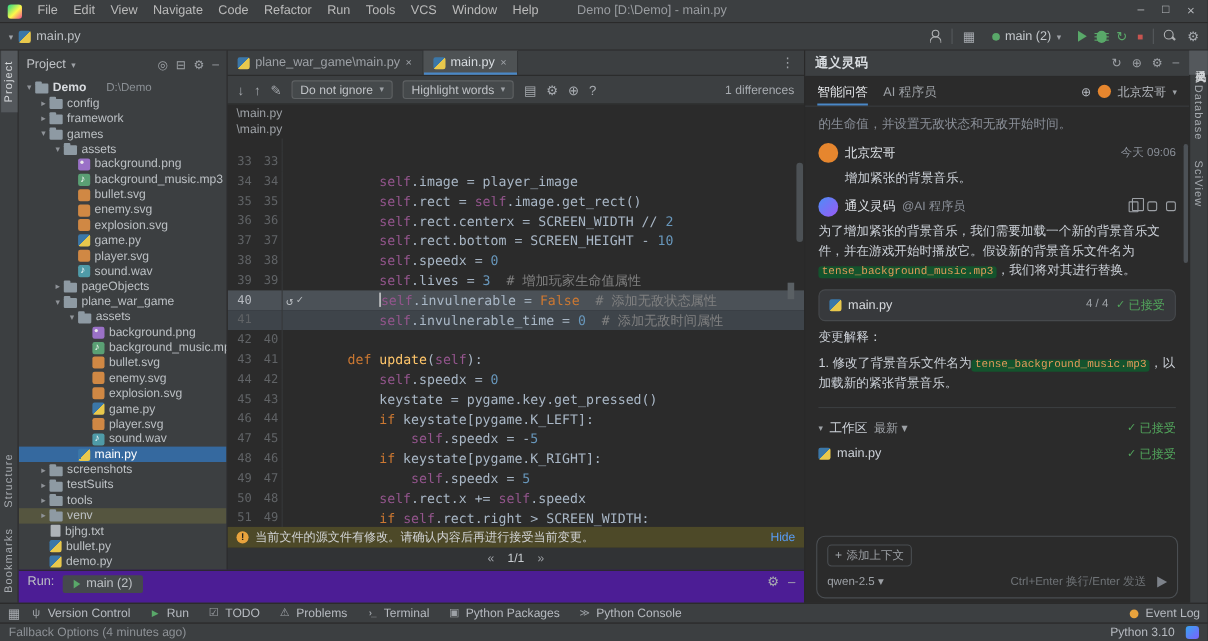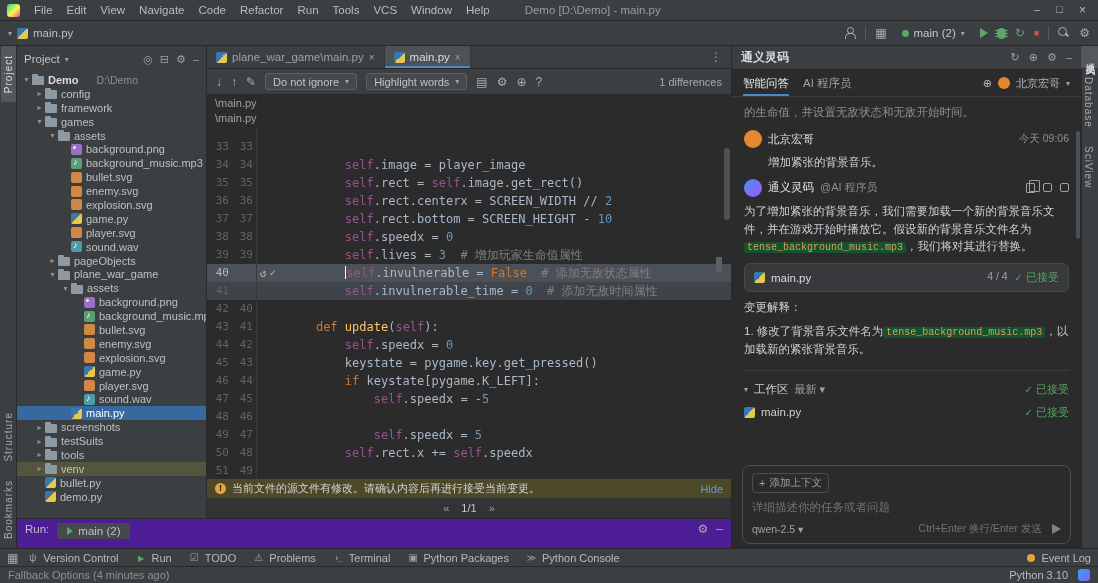--- a/index.html
+++ b/index.html
@@ -400,20 +400,25 @@
                 <span class="fico fi-folder"></span>
                 <span class="tlabel">tools</span>
               </div>
               <div class="trow venv" style="padding-left: 17px;">
                 <span class="chev">▸</span>
                 <span class="fico fi-folder"></span>
                 <span class="tlabel">venv</span>
               </div>
               <div class="trow" style="padding-left: 17px;">
                 <span class="chev"></span>
+                <span class="fico fi-txt"></span>
+                <span class="tlabel">bjhg.txt</span>
+              </div>
+              <div class="trow" style="padding-left: 17px;">
+                <span class="chev"></span>
                 <span class="fico fi-py"></span>
                 <span class="tlabel">bullet.py</span>
               </div>
               <div class="trow" style="padding-left: 17px;">
                 <span class="chev"></span>
                 <span class="fico fi-py"></span>
                 <span class="tlabel">demo.py</span>
               </div>
             </div>
         </div>
@@ -467,24 +472,24 @@
                 <div class="code-line"><span class="gut">38</span><span class="gut gsep">38</span><span class="icell"></span><span class="codetxt"><span class="tk-p">        </span><span class="tk-s">self</span><span class="tk-p">.speedx = </span><span class="tk-n">0</span></span></div>
                 <div class="code-line"><span class="gut">39</span><span class="gut gsep">39</span><span class="icell"></span><span class="codetxt"><span class="tk-p">        </span><span class="tk-s">self</span><span class="tk-p">.lives = </span><span class="tk-n">3</span><span class="tk-c">  # 增加玩家生命值属性</span></span></div>
                 <div class="code-line hl1"><span class="gut">40</span><span class="gut gsep"></span><span class="icell"><span class="gicon">↺</span><span class="gicon ok">✓</span></span><span class="codetxt"><span class="tk-p">        </span><span class="caret"></span><span class="tk-s">self</span><span class="tk-p">.invulnerable = </span><span class="tk-k">False</span><span class="tk-c">  # 添加无敌状态属性</span></span></div>
                 <div class="code-line hl2"><span class="gut">41</span><span class="gut gsep"></span><span class="icell"></span><span class="codetxt"><span class="tk-p">        </span><span class="tk-s">self</span><span class="tk-p">.invulnerable_time = </span><span class="tk-n">0</span><span class="tk-c">  # 添加无敌时间属性</span></span></div>
                 <div class="code-line"><span class="gut">42</span><span class="gut gsep">40</span><span class="icell"></span><span class="codetxt"></span></div>
                 <div class="code-line"><span class="gut">43</span><span class="gut gsep">41</span><span class="icell"></span><span class="codetxt"><span class="tk-p">    </span><span class="tk-k">def </span><span class="tk-f">update</span><span class="tk-p">(</span><span class="tk-s">self</span><span class="tk-p">):</span></span></div>
                 <div class="code-line"><span class="gut">44</span><span class="gut gsep">42</span><span class="icell"></span><span class="codetxt"><span class="tk-p">        </span><span class="tk-s">self</span><span class="tk-p">.speedx = </span><span class="tk-n">0</span></span></div>
                 <div class="code-line"><span class="gut">45</span><span class="gut gsep">43</span><span class="icell"></span><span class="codetxt"><span class="tk-p">        keystate = pygame.key.get_pressed()</span></span></div>
                 <div class="code-line"><span class="gut">46</span><span class="gut gsep">44</span><span class="icell"></span><span class="codetxt"><span class="tk-p">        </span><span class="tk-k">if</span><span class="tk-p"> keystate[pygame.K_LEFT]:</span></span></div>
                 <div class="code-line"><span class="gut">47</span><span class="gut gsep">45</span><span class="icell"></span><span class="codetxt"><span class="tk-p">            </span><span class="tk-s">self</span><span class="tk-p">.speedx = -</span><span class="tk-n">5</span></span></div>
-                <div class="code-line"><span class="gut">48</span><span class="gut gsep">46</span><span class="icell"></span></div>
+                <div class="code-line"><span class="gut">48</span><span class="gut gsep">46</span><span class="icell"></span><span class="codetxt"><span class="tk-p">        </span><span class="tk-k">if</span><span class="tk-p"> keystate[pygame.K_RIGHT]:</span></span></div>
                 <div class="code-line"><span class="gut">49</span><span class="gut gsep">47</span><span class="icell"></span><span class="codetxt"><span class="tk-p">            </span><span class="tk-s">self</span><span class="tk-p">.speedx = </span><span class="tk-n">5</span></span></div>
                 <div class="code-line"><span class="gut">50</span><span class="gut gsep">48</span><span class="icell"></span><span class="codetxt"><span class="tk-p">        </span><span class="tk-s">self</span><span class="tk-p">.rect.x += </span><span class="tk-s">self</span><span class="tk-p">.speedx</span></span></div>
-                <div class="code-line"><span class="gut">51</span><span class="gut gsep">49</span><span class="icell"></span></div>
+                <div class="code-line"><span class="gut">51</span><span class="gut gsep">49</span><span class="icell"></span><span class="codetxt"><span class="tk-p">        </span><span class="tk-k">if</span><span class="tk-p"> </span><span class="tk-s">self</span><span class="tk-p">.rect.right &gt; SCREEN_WIDTH:</span></span></div>
               </div>
             <div class="minimap-mark"></div>
             <div class="vscroll"></div>
           </div>
           <div class="warnbar">
             <span class="warn-ico">!</span>
             <span>当前文件的源文件有修改。请确认内容后再进行接受当前变更。</span>
             <span class="hide-link">Hide</span>
           </div>
           <div class="pager">
@@ -579,21 +584,20 @@
               </span>
           </div>
         </div>
         <div class="chat-scrollthumb"></div>
       </div>
       <div class="input-box">
         <div class="ctx-chip">
           <span class="plus">+</span>
           <span>添加上下文</span>
         </div>
-        <div class="placeholder">详细描述你的任务或者问题</div>
         <div class="input-foot">
           <span><span>qwen-2.5</span> ▾</span>
           <span class="send-hint">Ctrl+Enter 换行/Enter 发送</span>
           <span class="send-btn"></span>
         </div>
       </div>
     </div>
 
     <div class="stripe stripe-right">
       <div>

